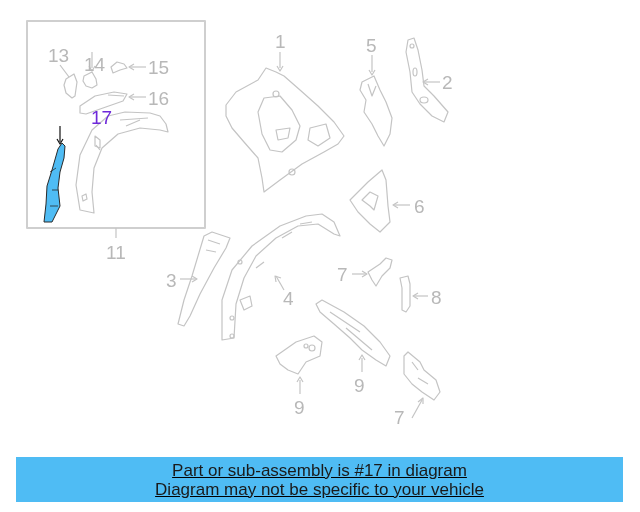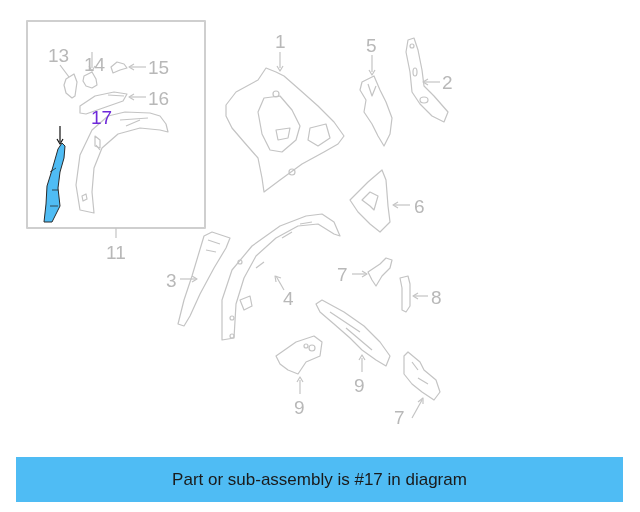--- a/index.html
+++ b/index.html
@@ -1,21 +1,21 @@
 <!DOCTYPE html>
 <html><head>
   <meta charset="utf-8">
   <style>
     html, body { margin: 0; padding: 0; background: #ffffff; }
     body { width: 640px; height: 512px; position: relative; overflow: hidden; font-family: "Liberation Sans", sans-serif; }
     .diagram { position: absolute; left: 0; top: 0; width: 640px; height: 512px; }
     .callout { position: absolute; font-family: "Liberation Sans", sans-serif; font-size: 19px; color: #b8b8b8; line-height: 1; }
     .callout.active { color: #6d28d9; margin-left: 41px; }
     .banner { position: absolute; left: 16px; top: 457px; width: 607px; height: 45px; background: #4fbcf4;
-      display: flex; flex-direction: column; align-items: center; justify-content: center; }
+      display: flex; flex-direction: column; align-items: center; justify-content: center; text-decoration: underline; }
     .banner span { font-family: "Liberation Sans", sans-serif; font-size: 17px; color: #1a1a1a; line-height: 19px; }
   </style>
 </head>
 <body>
 
 <svg class="diagram" viewBox="0 0 640 512" xmlns="http://www.w3.org/2000/svg">
   <g fill="none" stroke="#c4c4c4" stroke-width="1.2" stroke-linejoin="round">
 
     <rect x="27" y="21" width="178" height="207" stroke="#cfcfcf" stroke-width="2"></rect>
     <line x1="116" y1="228" x2="116" y2="238"></line>
@@ -160,13 +160,14 @@
 <div class="callout" style="left:394px;top:408px;">7</div>
 <div class="callout" style="left:106px;top:243px;">11</div>
 <div class="callout" style="left:48px;top:46px;">13</div>
 <div class="callout" style="left:84px;top:31px;margin-top:24px;">14</div>
 <div class="callout" style="left:148px;top:58px;">15</div>
 <div class="callout" style="left:148px;top:89px;text-align:right;">16</div>
 <div class="callout active" style="left:50px;top:108px;">17</div>
 
 <div class="banner">
   <span>Part or sub-assembly is #17 in diagram</span>
+  <span>Diagram may not be specific to your vehicle</span>
 </div>
 
 </body></html>

